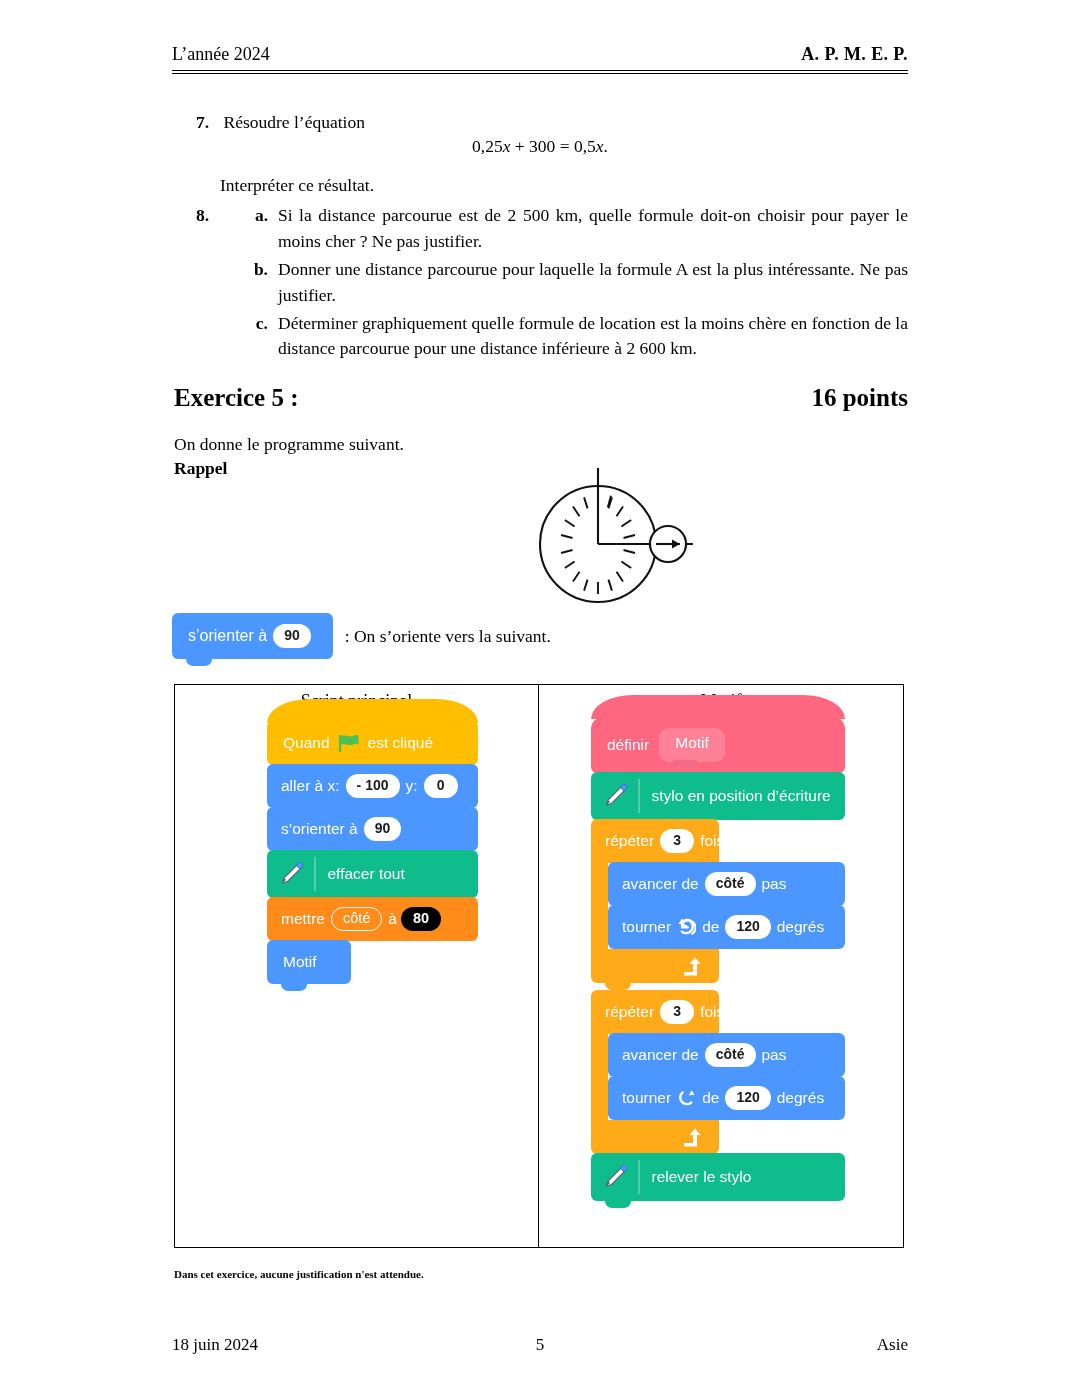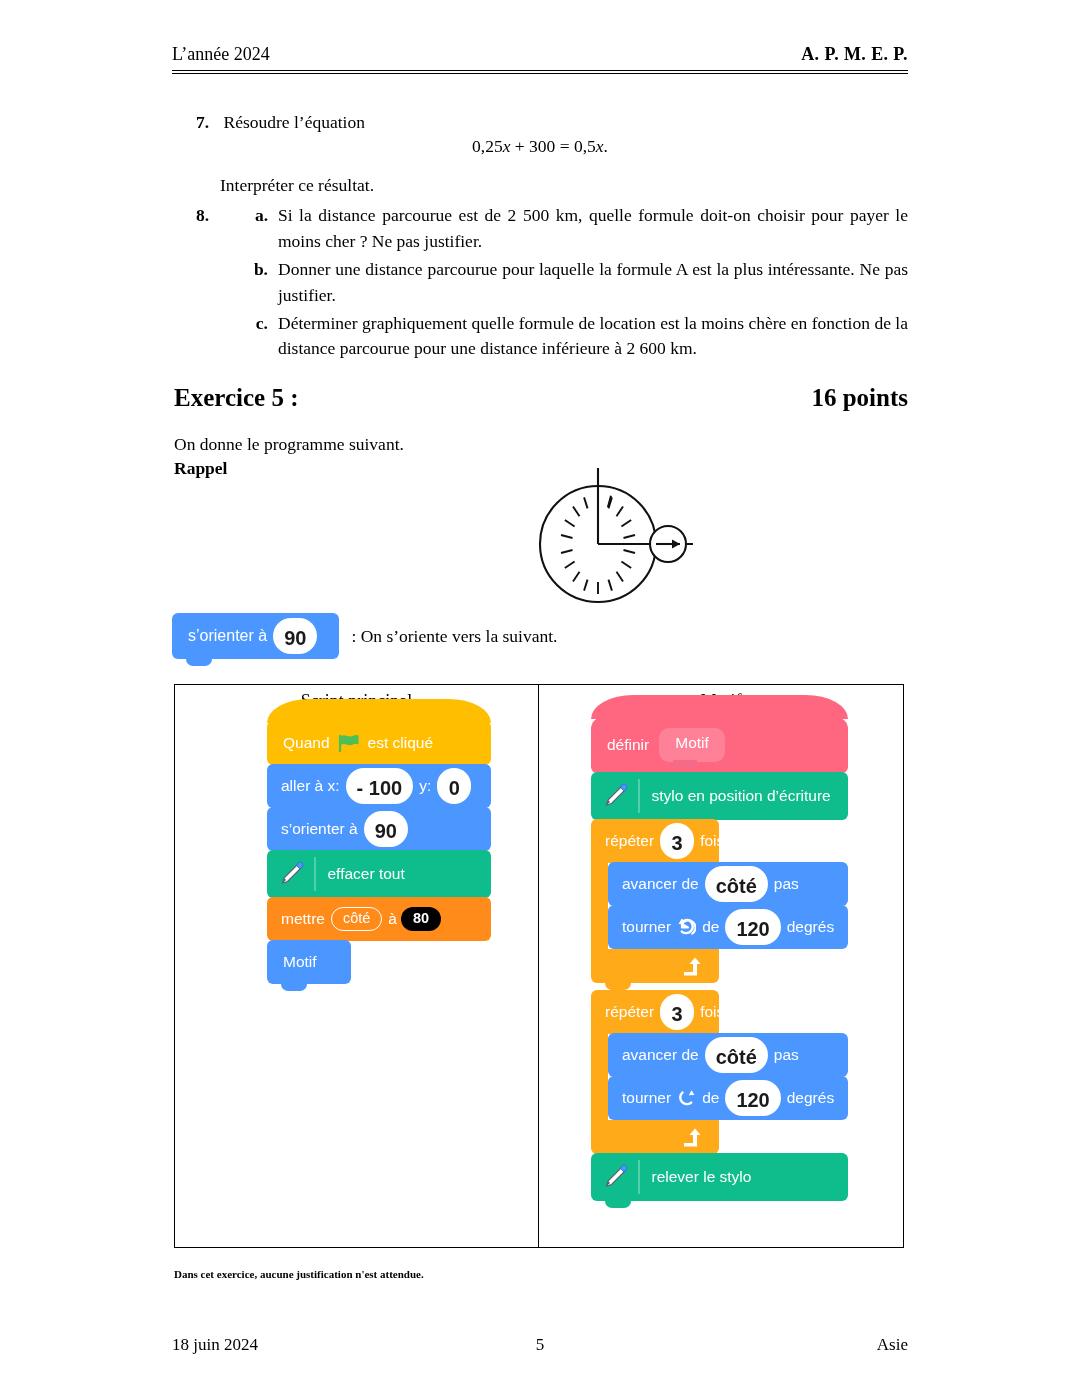--- a/index.html
+++ b/index.html
@@ -282,23 +282,23 @@
     height: 8px;
     background: #f56a86;
     border-radius: 0 0 6px 6px;
   }
 
   
   .oval {
     background: #ffffff;
     color: #575e75;
     border-radius: 999px;
-    padding: 10px 11px 5px 11px;
+    padding: 4px 11px 5px 11px;
     margin: 0 6px;
-    font-size: 20px;
+    font-size: 14px;
     font-weight: bold;
     min-width: 12px;
     text-align: center;
     display: inline-block;
     line-height: 1.05;
   }
   .oval-dark { color: #1a1a1a; }
   
   .oval-var {
     background: transparent;

